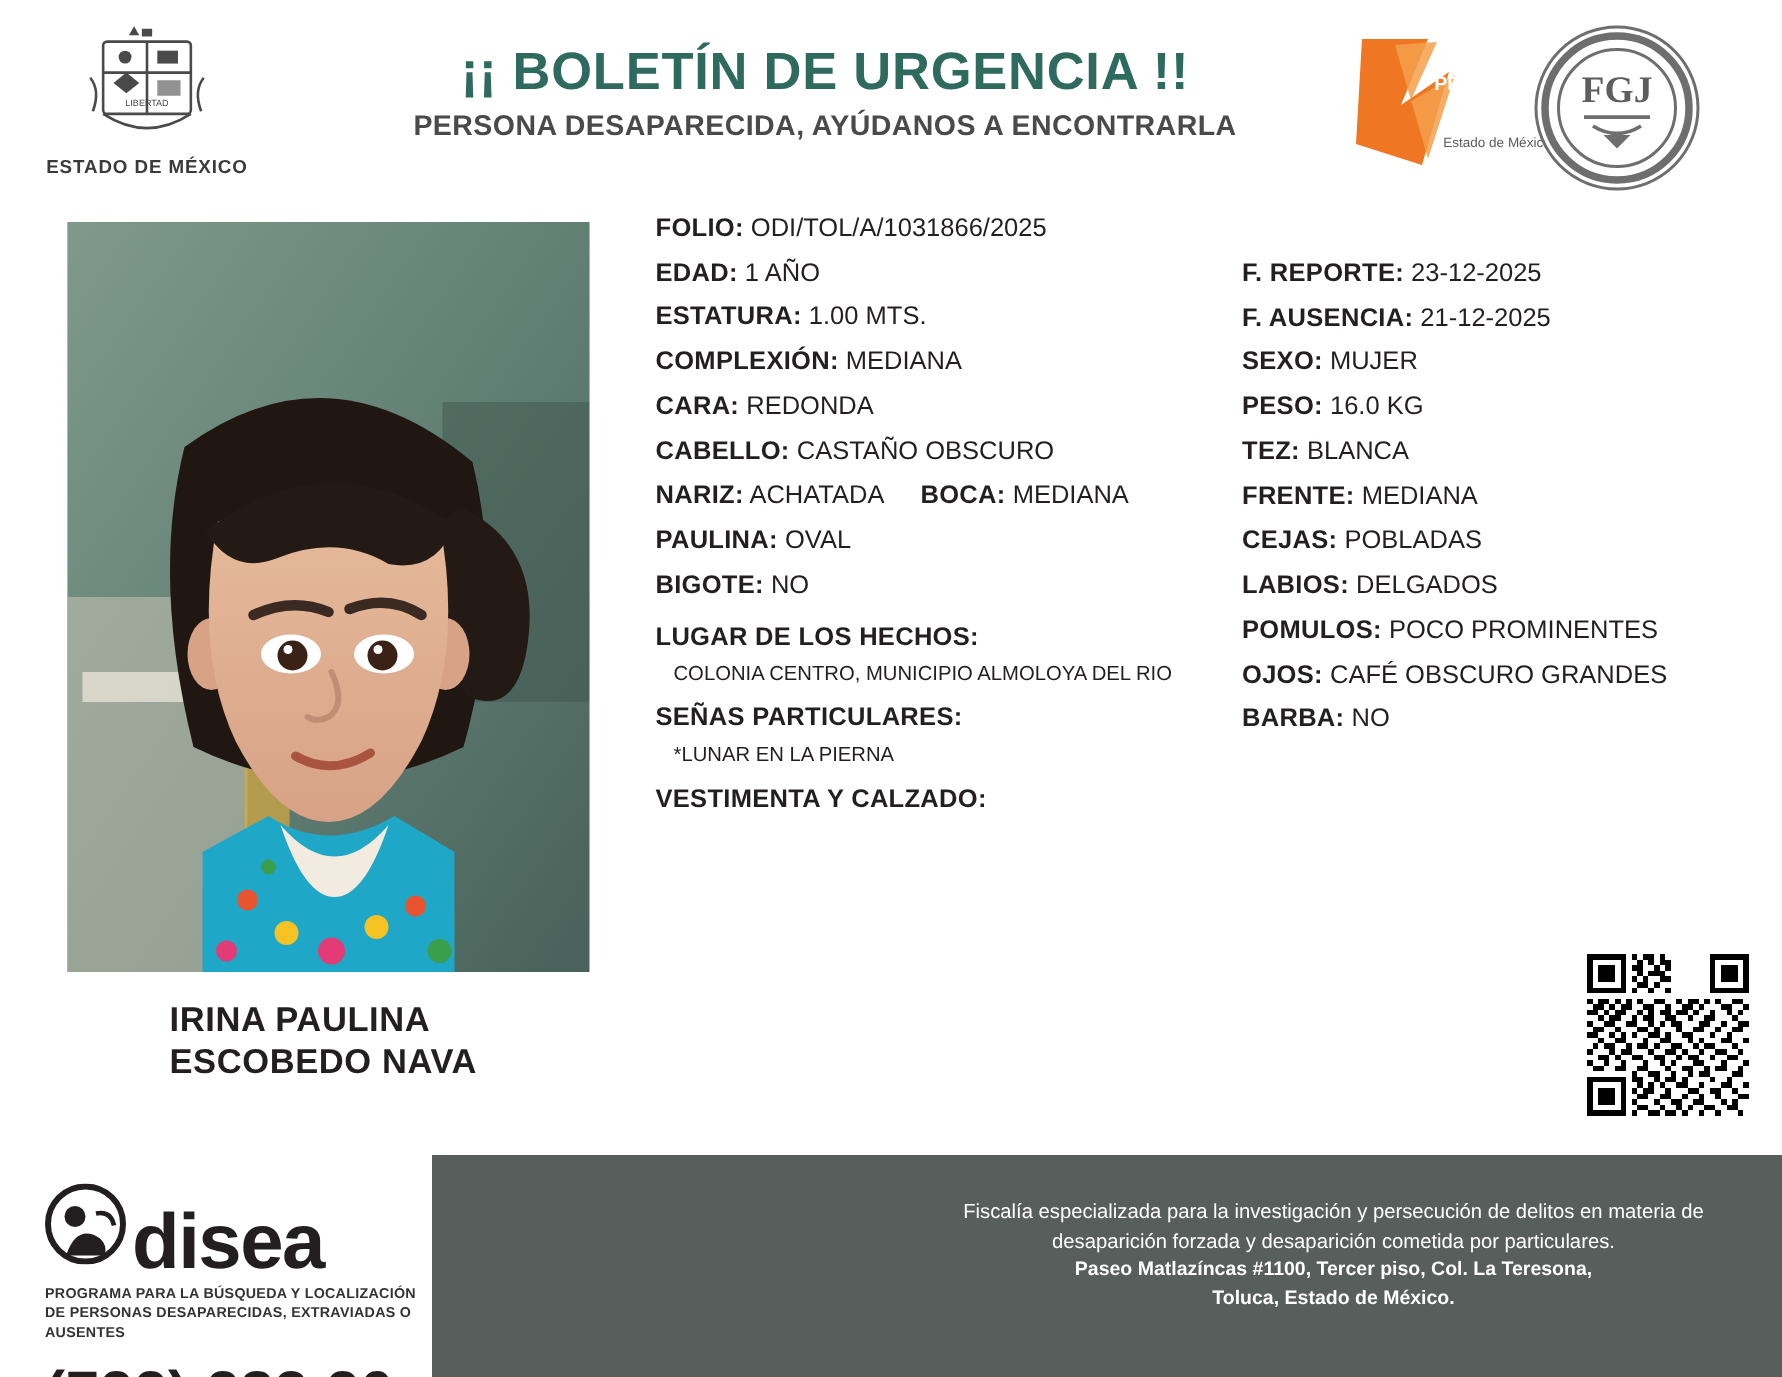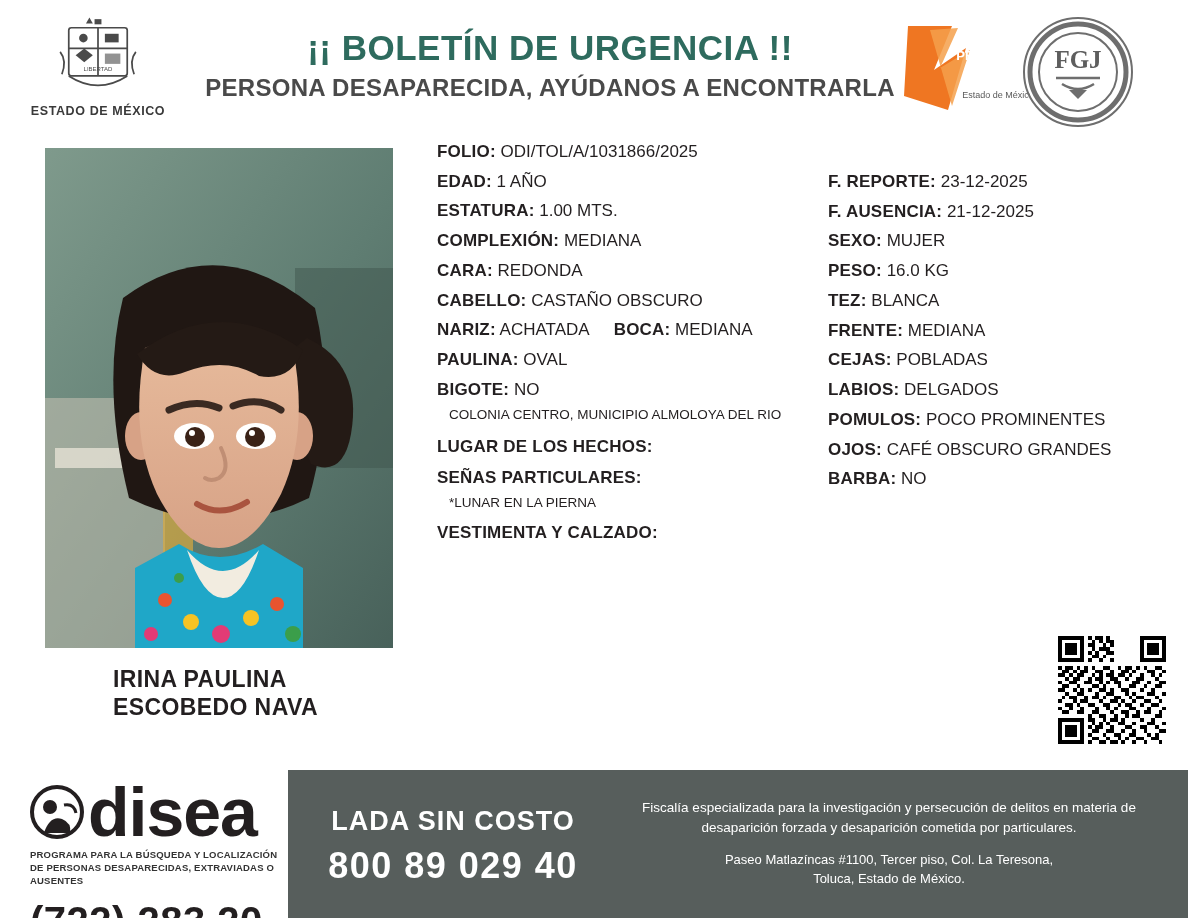--- a/index.html
+++ b/index.html
@@ -25,21 +25,21 @@
     font-size: 12.5px; font-weight: bold; letter-spacing: .6px;
     color: #3a3a3a; margin-top: 4px;
   }
 
   .title-block { position: absolute; left: 190px; top: 28px; width: 720px; text-align: center; }
   .title-main {
     font-size: 35px; font-weight: bold; color: #2e6b5e; letter-spacing: .5px;
     font-family: "Liberation Sans", sans-serif;
   }
   .title-sub {
-    font-size: 24px; font-weight: bold; color: #4a4a4a; letter-spacing: .3px;
+    font-size: 19px; font-weight: bold; color: #4a4a4a; letter-spacing: .3px;
     margin-top: 6px;
     text-align: center;
   }
 
   .protocolo { position: absolute; left: 900px; top: 18px; width: 130px; height: 100px; }
   .fgj-seal { position: absolute; left: 1022px; top: 16px; width: 112px; height: 112px; }
 
   
   .photo-frame {
     position: absolute; left: 45px; top: 148px; width: 348px; height: 500px;
@@ -61,36 +61,36 @@
   .row.small-sub { font-size: 13.5px; margin-top: -3px; margin-bottom: 10px; padding-left: 12px; }
 
   .inline-pair { display: flex; gap: 24px; }
 
   
   .qr { position: absolute; left: 1058px; top: 636px; width: 108px; height: 108px; }
 
   
   .footer { position: absolute; left: 0; top: 770px; width: 1188px; height: 148px; }
   .disea { position: absolute; left: 30px; top: 8px; width: 258px; }
-  .disea-word { font-size: 68px; font-weight: bold; color: #231f20; letter-spacing: -1px; line-height: 1; }
+  .disea-word { font-size: 52px; font-weight: bold; color: #231f20; letter-spacing: -1px; line-height: 1; margin-top: 24px; }
   .disea-sub { font-size: 9.5px; font-weight: bold; color: #333; line-height: 1.35; margin-top: 3px; letter-spacing: .2px; }
   .disea-phone { font-size: 40px; font-weight: bold; color: #231f20; margin-top: 12px; letter-spacing: .5px; }
 
   .footer-bar {
     position: absolute; left: 288px; top: 0; width: 900px; height: 148px;
     background: #575e5c;
   }
   .lada { position: absolute; left: 20px; top: 36px; width: 290px; text-align: center; color: #fff; }
   .lada-label { font-size: 27px; font-weight: bold; letter-spacing: 1px; }
   .lada-number { font-size: 36px; font-weight: bold; letter-spacing: 1.5px; margin-top: 8px; }
 
   .fgj-text { position: absolute; left: 318px; top: 18px; width: 566px; text-align: center; color: #fff; }
   .fgj-title { font-size: 17.5px; font-weight: bold; letter-spacing: .2px; }
   .fgj-desc { font-size: 13.5px; line-height: 1.45; margin-top: 10px; }
-  .fgj-addr { font-size: 13px; font-weight: normal; line-height: 1.45; margin-top: 14px; }
+  .fgj-addr { font-size: 13px; font-weight: bold; line-height: 1.45; }
 </style>
 </head>
 <body>
 
 <div class="page">
 
   <div class="header">
 
     <div class="edomex-logo">
       <svg class="edomex-seal" viewBox="0 0 100 100">
@@ -246,24 +246,24 @@
     </div>
     <div class="row">
       <span class="lbl">PAULINA:</span>
       <span class="val">OVAL</span>
     </div>
     <div class="row">
       <span class="lbl">BIGOTE:</span>
       <span class="val">NO</span>
     </div>
 
-    <div class="row small-sub">COLONIA CENTRO, MUNICIPIO ALMOLOYA DEL RIO</div>
     <div class="row" style="margin-top:14px">
       <span class="lbl">LUGAR DE LOS HECHOS:</span>
     </div>
+    <div class="row small-sub">COLONIA CENTRO, MUNICIPIO ALMOLOYA DEL RIO</div>
 
     <div class="row" style="margin-top:10px">
       <span class="lbl">SEÑAS PARTICULARES:</span>
     </div>
     <div class="row small-sub">*LUNAR EN LA PIERNA</div>
 
     <div class="row" style="margin-top:12px">
       <span class="lbl">VESTIMENTA Y CALZADO:</span>
       <span class="val"></span>
     </div>
@@ -528,24 +528,20 @@
           <path d="M14 48 q6 -18 18 -14 q10 4 8 14z" fill="#231f20"></path>
           <path d="M34 20 q10 -2 12 8" stroke="#231f20" stroke-width="3" fill="none"></path>
         </svg>
         <div class="disea-word">disea</div>
       </div>
       <div class="disea-sub">PROGRAMA PARA LA BÚSQUEDA Y LOCALIZACIÓN DE PERSONAS DESAPARECIDAS, EXTRAVIADAS O AUSENTES</div>
       <div class="disea-phone">(722) 283 20 12</div>
     </div>
 
     <div class="footer-bar">
-      <div class="lada">
-        <div class="lada-label">LADA SIN COSTO</div>
-        <div class="lada-number">800 89 029 40</div>
-      </div>
       <div class="fgj-text">
         <div class="fgj-desc">Fiscalía especializada para la investigación y persecución de delitos en materia de desaparición forzada y desaparición cometida por particulares.</div>
         <div class="fgj-addr">
           <div>Paseo Matlazíncas #1100, Tercer piso, Col. La Teresona,</div>
           <div>Toluca, Estado de México.</div>
         </div>
       </div>
     </div>
   </div>
 

